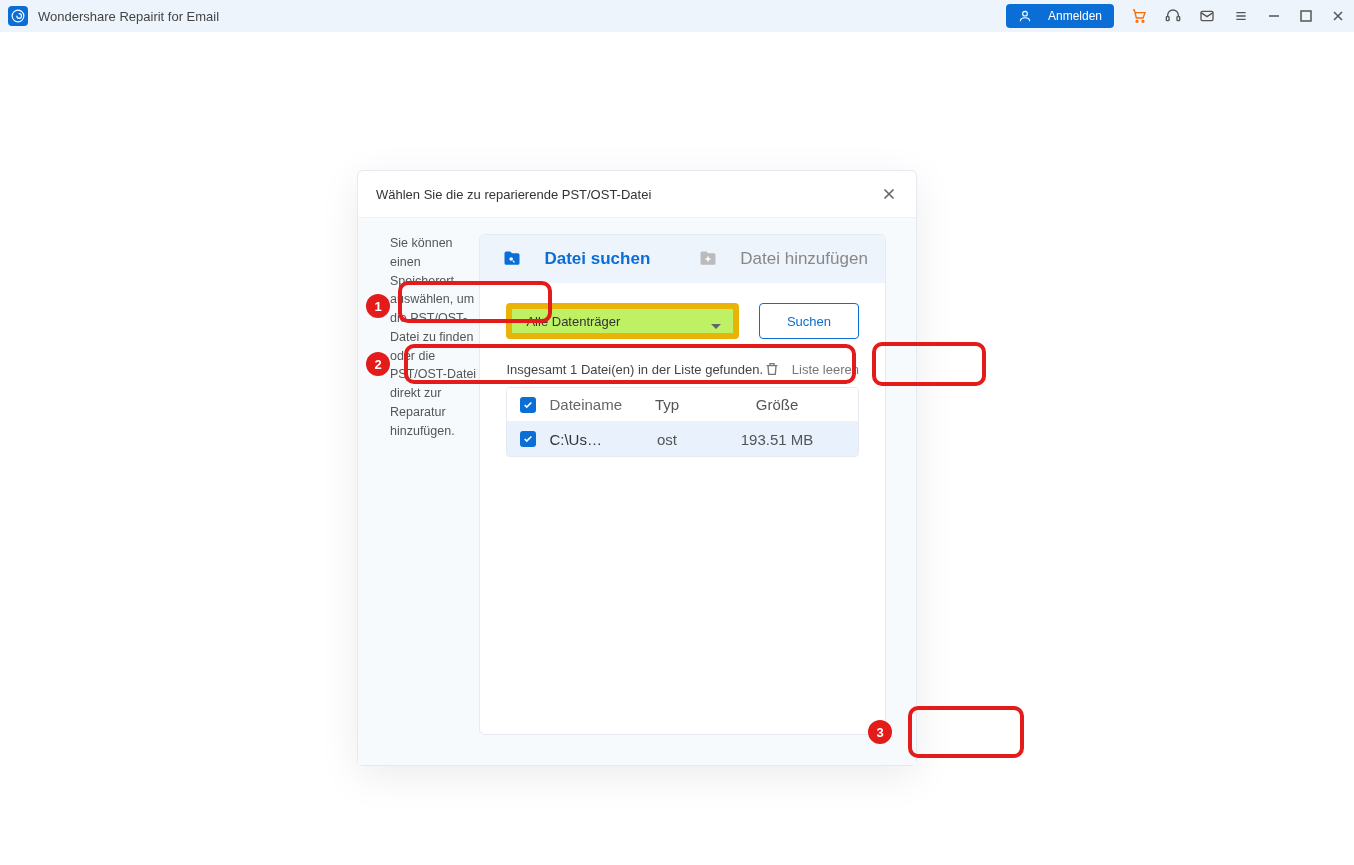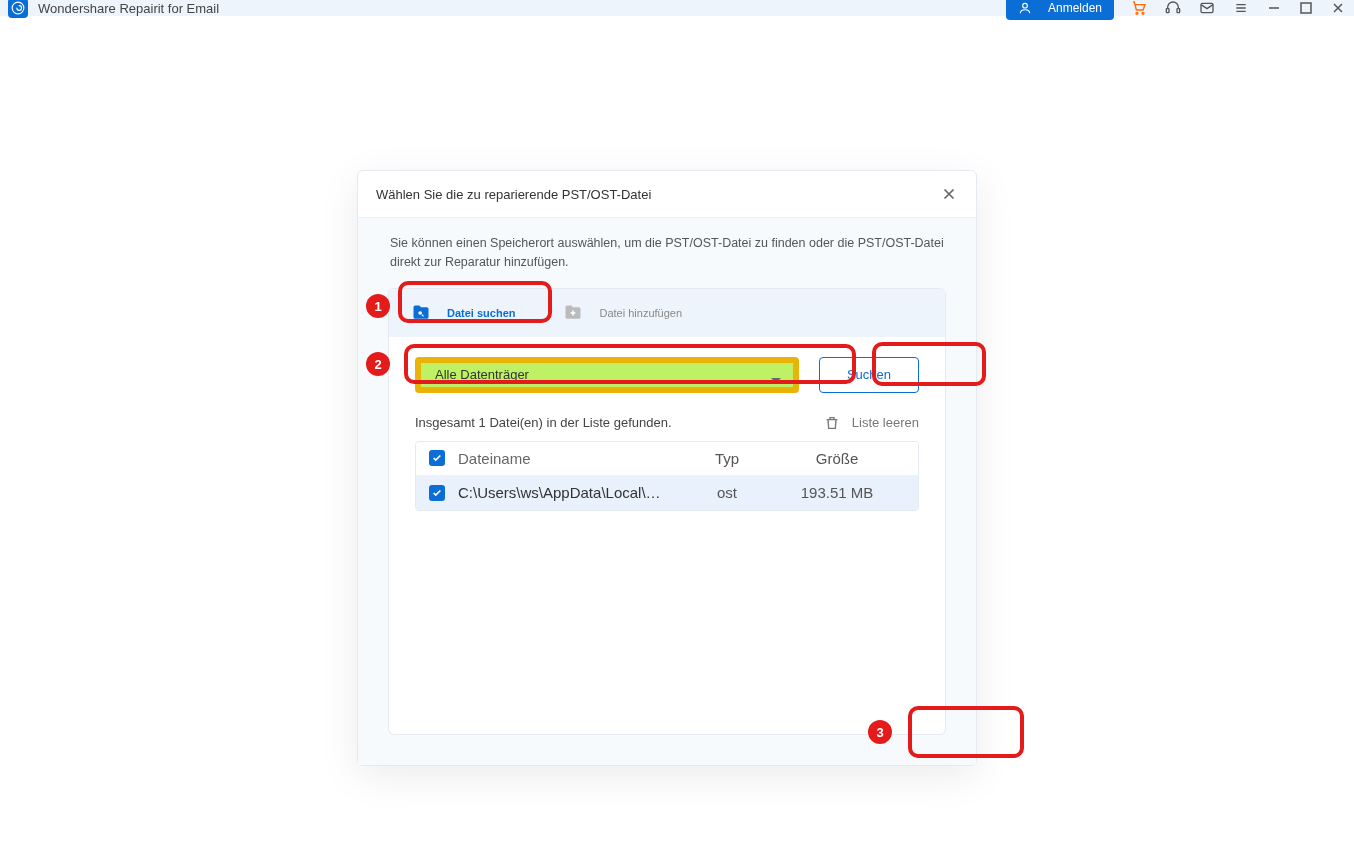--- a/index.html
+++ b/index.html
@@ -1,35 +1,35 @@
 <!DOCTYPE html>
 <html><head>
 <meta charset="utf-8">
 <style>
 *{margin:0;padding:0;box-sizing:border-box;font-family:"Segoe UI",Arial,sans-serif}
 body{width:1354px;height:865px;background:#fff;overflow:hidden;position:relative}
-.titlebar{height:16px;background:#eef4fc;display:flex;align-items:center;padding:0 8px}
+.titlebar{height:32px;background:#eef4fc;display:flex;align-items:center;padding:0 8px}
 .app-logo{width:20px;height:20px;background:#0b6dd6;border-radius:4px;display:flex;align-items:center;justify-content:center;margin-right:10px}
 .app-logo svg{width:14px;height:14px}
 .app-title{font-size:13px;color:#444}
 .titlebar-right{margin-left:auto;display:flex;align-items:center;gap:16px}
 .login-btn{background:#0b6dd6;color:#fff;border:none;border-radius:4px;padding:5px 12px;font-size:12px;display:flex;align-items:center;gap:16px;cursor:pointer}
 .tb-icon{width:18px;height:18px;display:flex;align-items:center;justify-content:center;cursor:pointer;color:#555}
 .tb-icon.cart{color:#ff6a00}
 .tb-icon svg{width:16px;height:16px}
 .win-ctrl{width:16px;height:16px;cursor:pointer;display:flex;align-items:center;justify-content:center;color:#555}
-.dialog{position:absolute;left:357px;top:170px;width:620px;height:596px;background:#fff;border:1px solid #e5e9f0;border-radius:6px;box-shadow:0 10px 40px rgba(0,0,0,.08);display:flex;flex-direction:column}
+.dialog{position:absolute;left:357px;top:170px;width:560px;height:596px;background:#fff;border:1px solid #e5e9f0;border-radius:6px;box-shadow:0 10px 40px rgba(0,0,0,.08);display:flex;flex-direction:column}
 .dlg-head{display:flex;align-items:center;padding:14px 18px;border-bottom:1px solid #f0f0f0}
 .dlg-head-title{font-size:13px;color:#333}
 .dlg-close{margin-left:auto;width:18px;height:18px;cursor:pointer;color:#666;display:flex;align-items:center;justify-content:center}
-.dlg-body{flex:1;background:#f7fafd;padding:16px 30px 0;display:flex;flex-direction:column}
+.dlg-body{flex:1;background:#f7fafd;padding:16px 30px 0;display:flex;flex-direction:row}
 .dlg-desc{font-size:12.5px;color:#555;line-height:1.5;margin-bottom:16px;padding:0 2px}
 .panel{background:#fff;border:1px solid #e5e9f0;border-radius:6px;padding:0;flex:1;margin-bottom:30px;display:flex;flex-direction:column}
 .tabs{height:48px;background:#eef4fc;border-radius:6px 6px 0 0;display:flex;align-items:center;padding-left:12px;gap:28px}
-.tab{display:flex;align-items:center;gap:16px;font-size:11px;cursor:pointer;padding:6px 10px}
+.tab{display:flex;align-items:center;gap:22px;font-size:17px;cursor:pointer;padding:6px 10px}
 .tab.active{color:#0b6dd6;font-weight:600}
 .tab .ticon{width:20px;height:20px;display:flex;align-items:center;justify-content:center}
 .tab.active .ticon{color:#0b6dd6}
 .tab:not(.active){color:#888}
 .tab:not(.active) .ticon{color:#bbb}
 .row2{display:flex;align-items:center;gap:20px;padding:20px 26px 0}
 .dd{flex:1;height:36px;border:6px solid #eab308;border-radius:4px;display:flex;align-items:center;padding:0 14px;font-size:13px;color:#333;position:relative;cursor:pointer;background:#bef264}
 .dd:after{content:"";position:absolute;right:12px;top:15px;border:5px solid transparent;border-top-color:#666}
 .search-btn{width:100px;height:36px;border:1px solid #0b6dd6;background:#fff;color:#0b6dd6;border-radius:4px;font-size:13px;cursor:pointer}
 .row3{display:flex;align-items:center;padding:22px 26px 10px;font-size:13px;color:#444}

